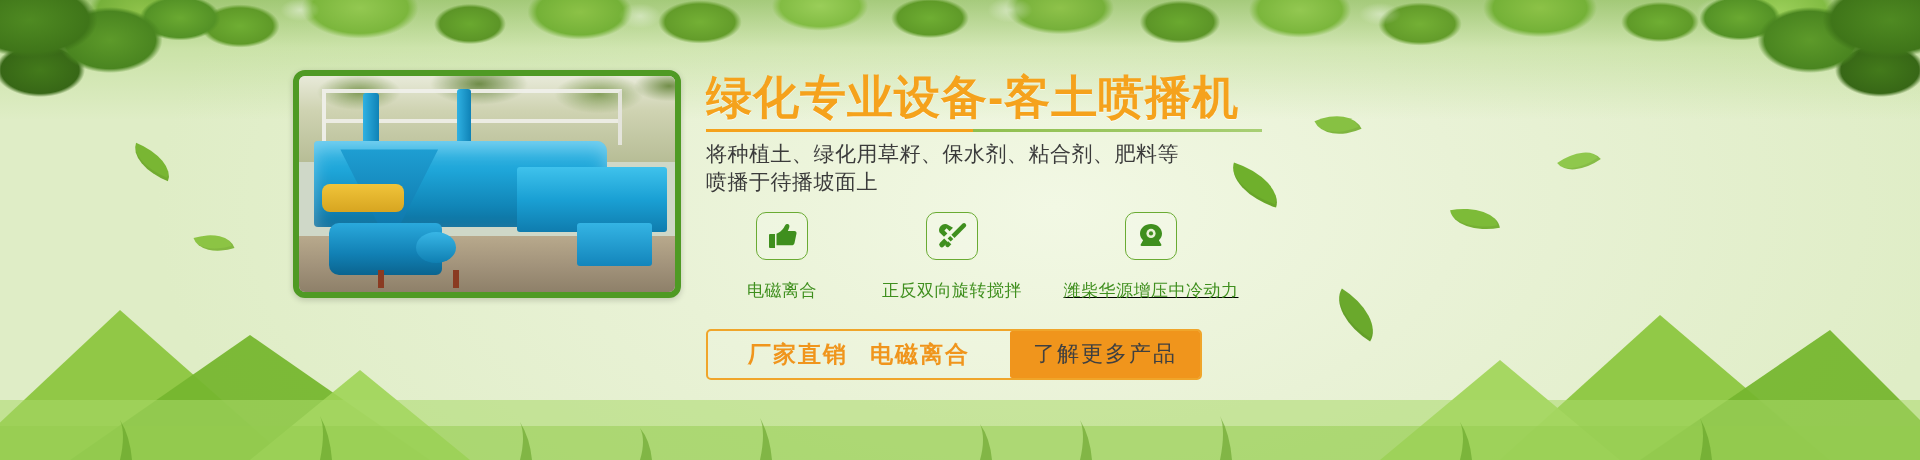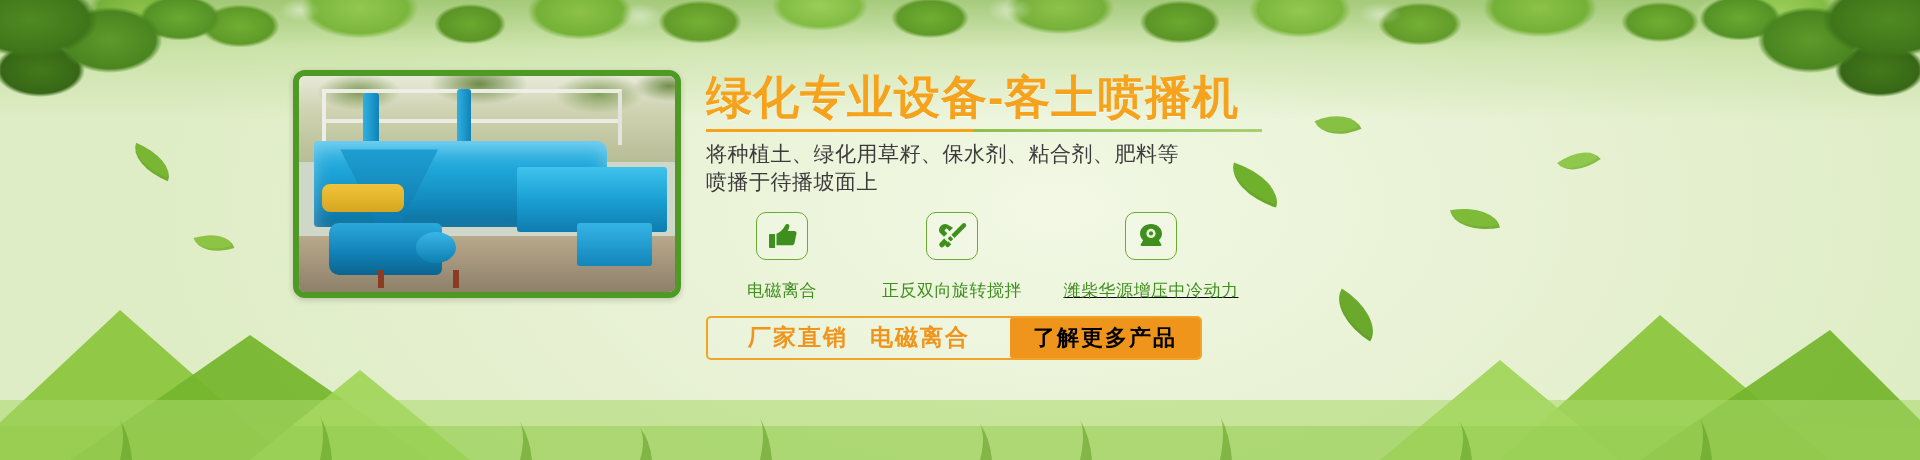--- a/index.html
+++ b/index.html
@@ -215,41 +215,41 @@
   .feature-label {
     margin-top: 19px;
     font-size: 17px;
     color: #3f8f1e;
     white-space: nowrap;
     letter-spacing: 0.5px;
   }
 
   
   .cta-bar {
-    margin-top: 14px;
-    width: 496px; height: 44px;
+    margin-top: 27px;
+    width: 496px; height: 51px;
     border: 2px solid #f0a52a;
     border-radius: 5px;
     display: flex; align-items: stretch;
     background: rgba(255,255,255,0.10);
   }
   .cta-text {
     flex: 1;
     display: flex; align-items: center; justify-content: center;
     gap: 22px;
     font-size: 23px; font-weight: bold;
     color: #f0951c;
     letter-spacing: 2px;
   }
   .cta-button {
     width: 190px;
     background: #f0951c;
-    color: #000000;
+    color: #404040;
     display: flex; align-items: center; justify-content: center;
-    font-size: 22px; font-weight: bold;
+    font-size: 22px; font-weight: normal;
     letter-spacing: 2px;
     border-radius: 2px;
     cursor: pointer;
   }
 </style>
 </head>
 <body>
 
 <div id="banner">
 

